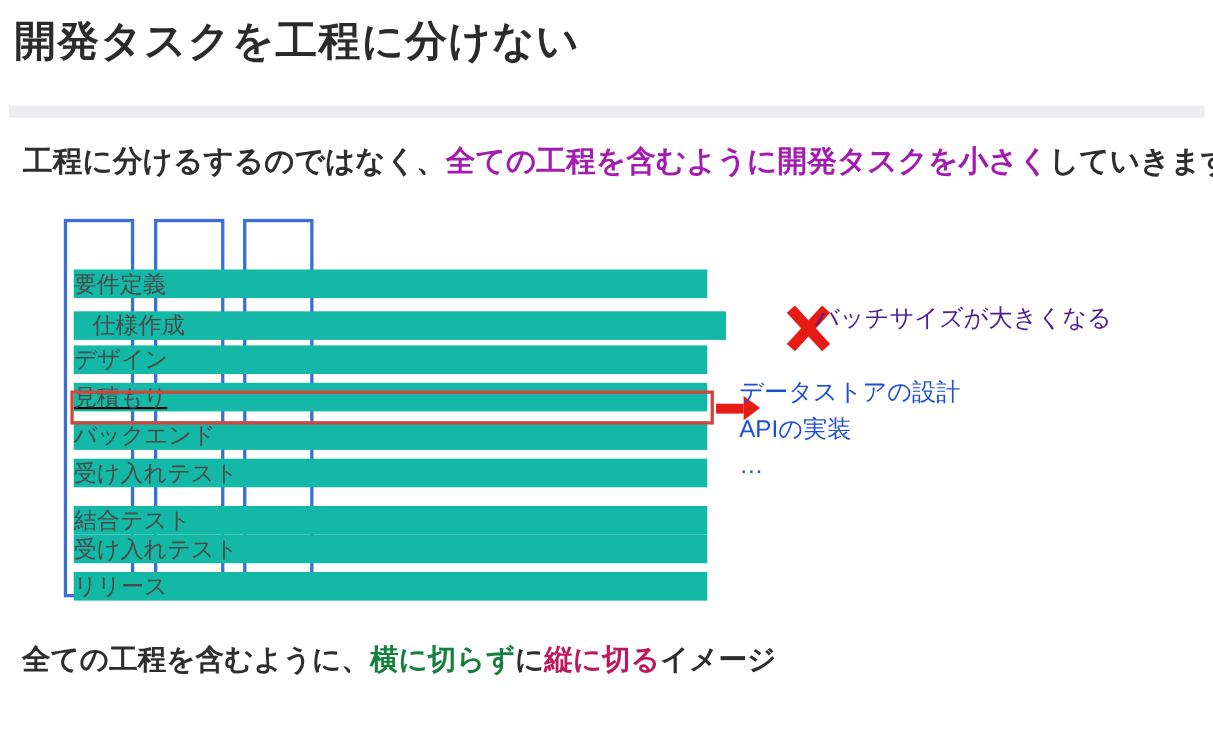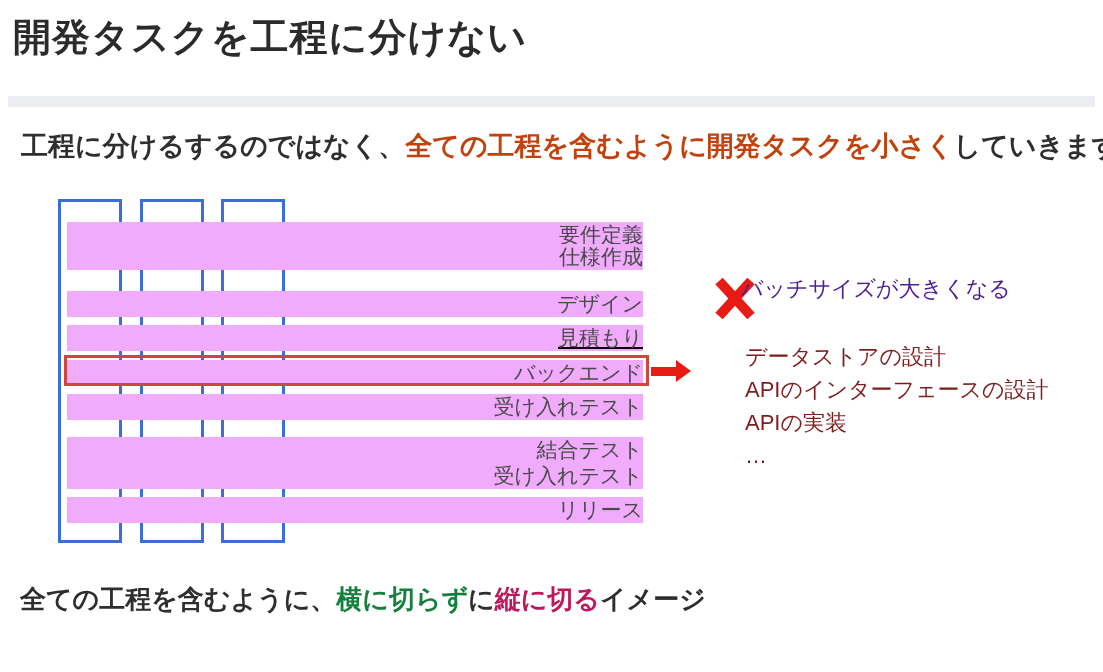--- a/index.html
+++ b/index.html
@@ -35,45 +35,46 @@
   }
   .subtitle {
     position: absolute;
     left: 21px;
     top: 128px;
     font-size: 27px;
     font-weight: 700;
     color: #2e2e2e;
     white-space: nowrap;
   }
-  .subtitle .hl { color: #c2410c; }
+  .subtitle .hl { color: #a21caf; }
 
   
   .diagram { position: absolute; left: 0; top: 0; width: 1103px; height: 672px; }
   .vcol {
     position: absolute;
     top: 199px;
     height: 344px;
     width: 64px;
     border: 3px solid #3a6ed8;
     box-sizing: border-box;
     background: transparent;
   }
   .vcol.c1 { left: 58px; }
   .vcol.c2 { left: 140px; }
   .vcol.c3 { left: 221px; }
   .bar {
     position: absolute;
     left: 67px;
     width: 576px;
     height: 26px;
-    background: #f0abfc;
+    background: #14b8a6;
     display: flex;
     align-items: center;
-    justify-content: flex-end;
+    justify-content: flex-start;
+    margin-top: 23px;
   }
   .bar .bar-label {
     font-size: 21px;
     color: #4a4a4a;
     white-space: nowrap;
   }
   .highlight-box {
     position: absolute;
     left: 64px;
     top: 355px;
@@ -124,25 +125,25 @@
     position: absolute;
     left: 741px;
     top: 272px;
     font-size: 22px;
     line-height: 34px;
     color: #4c1d95;
     white-space: nowrap;
   }
   .details {
     position: absolute;
-    left: 745px;
+    left: 672px;
     top: 340px;
     font-size: 22px;
     line-height: 33px;
-    color: #7f1d1d;
+    color: #1d4ed8;
     white-space: nowrap;
   }
   .footer {
     position: absolute;
     left: 20px;
     top: 582px;
     font-size: 26px;
     font-weight: 700;
     color: #2e2e2e;
     white-space: nowrap;
@@ -165,21 +166,21 @@
 
     <div class="vcol c1"></div>
     <div class="vcol c2"></div>
     <div class="vcol c3"></div>
 
     <div>
 
     <div class="bar" style="top: 222px;">
           <span class="bar-label">要件定義</span>
         </div>
-        <div class="bar" style="top: 244px;">
+        <div class="bar" style="top: 260px; padding-left: 17px;">
           <span class="bar-label">仕様作成</span>
         </div>
         <div class="bar" style="top: 291px;">
           <span class="bar-label">デザイン</span>
         </div>
         <div class="bar" style="top: 325px; text-decoration: underline;">
           <span class="bar-label">見積もり</span>
         </div>
         <div class="bar" style="top: 360px;">
           <span class="bar-label">バックエンド</span>
@@ -209,21 +210,20 @@
       <line x1="5" y1="5" x2="37" y2="40" stroke="#e81a14" stroke-width="10"></line>
       <line x1="37" y1="5" x2="5" y2="40" stroke="#e81a14" stroke-width="10"></line>
     </svg>
 
     <div class="avoid-note">
       <div>バッチサイズが大きくなる</div>
     </div>
 
     <div class="details">
       <div>データストアの設計</div>
-      <div>APIのインターフェースの設計</div>
       <div>APIの実装</div>
       <div>…</div>
     </div>
 
   </div>
 
   <div class="footer"><span>全ての工程を含むように、</span><span class="red">横に切らず</span><span>に</span><span class="blue">縦に切る</span><span>イメージ</span></div>
 
 </div>
 

